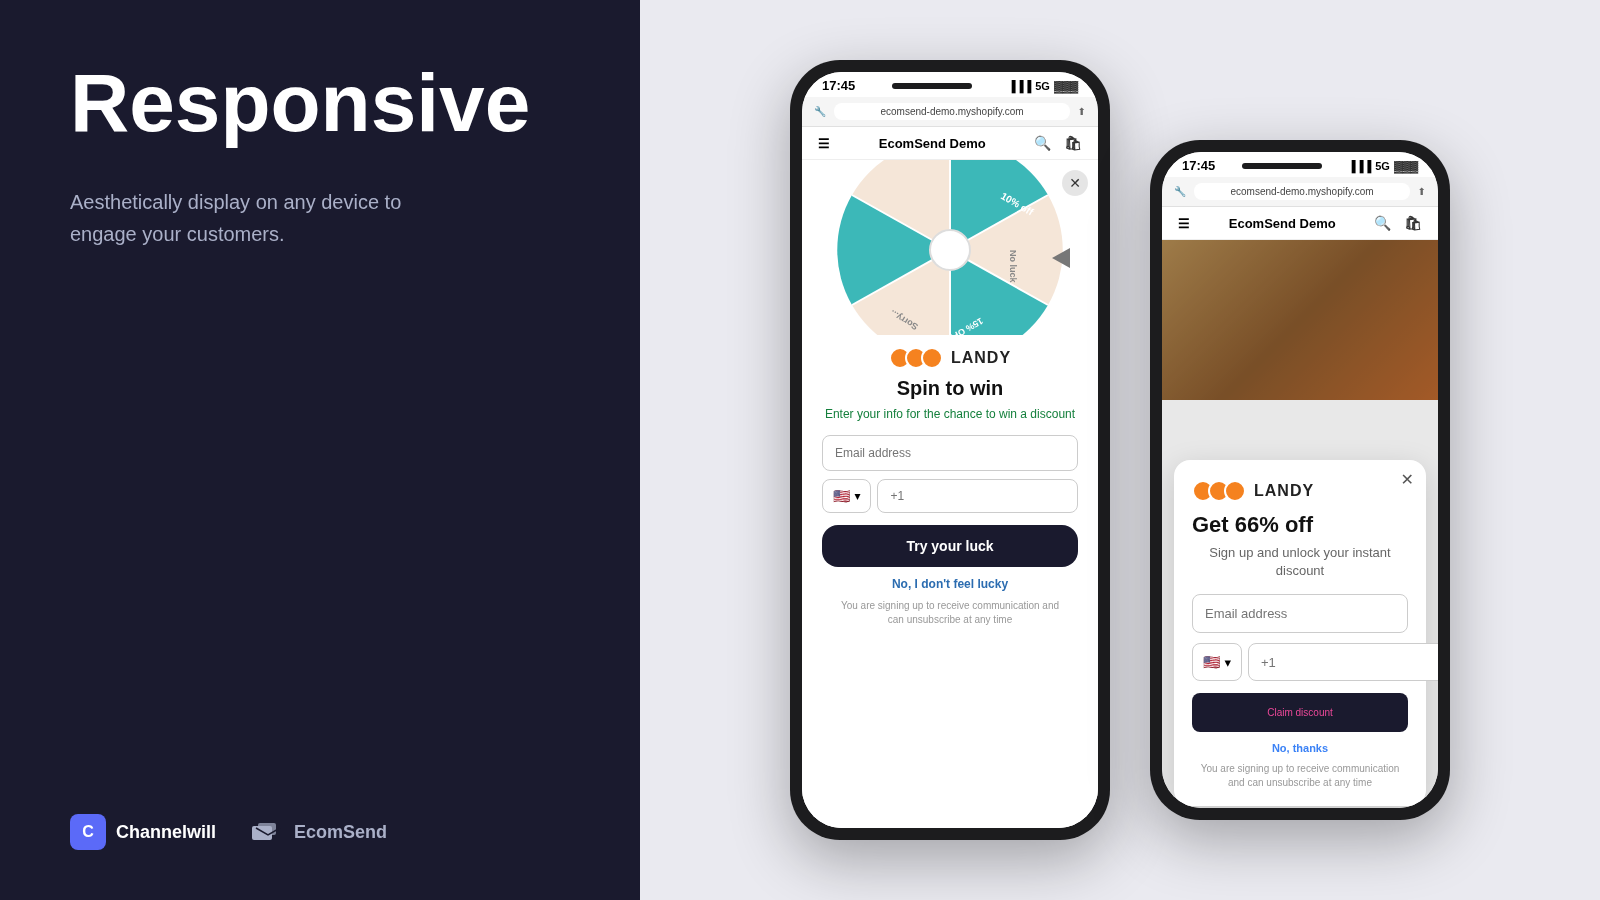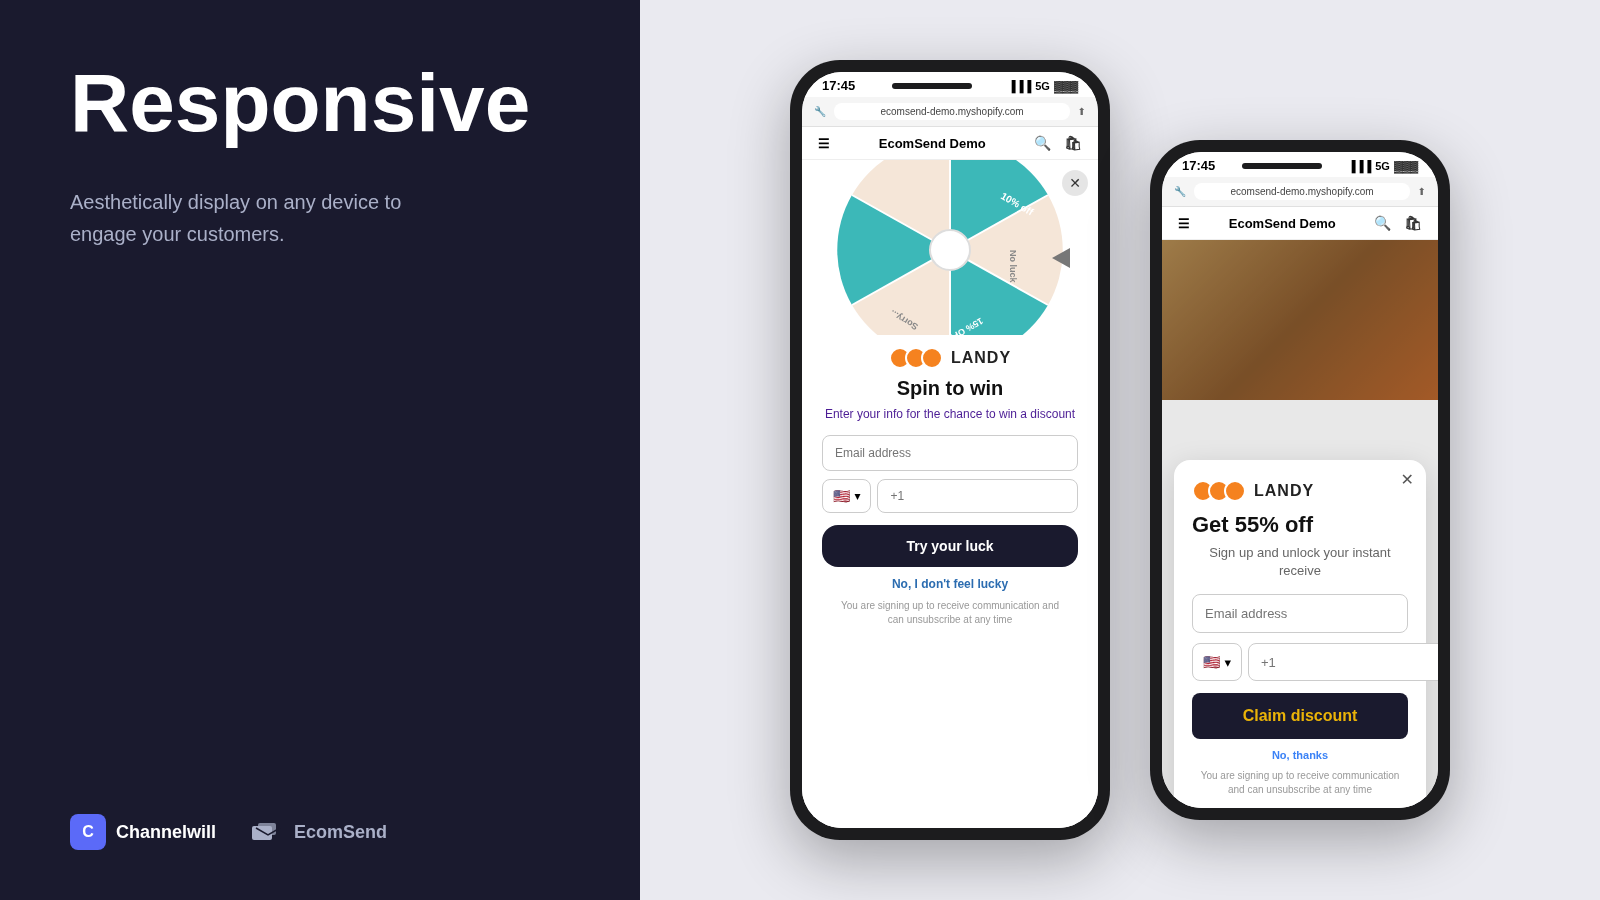--- a/index.html
+++ b/index.html
@@ -251,21 +251,21 @@
     }
     .popup-title {
       font-size: 20px;
       font-weight: 800;
       color: #111;
       margin-bottom: 6px;
       text-align: center;
     }
     .popup-subtitle {
       font-size: 12px;
-      color: #4c1d95;
+      color: #15803d;
       text-align: center;
       margin-bottom: 12px;
       line-height: 1.4;
     }
     .popup-input {
       width: 100%;
       border: 1.5px solid #ccc;
       border-radius: 8px;
       padding: 10px 12px;
       font-size: 12px;
@@ -397,26 +397,26 @@
       border: 1.5px solid #ccc;
       border-radius: 8px;
       padding: 10px 12px;
       font-size: 13px;
       color: #999;
       outline: none;
     }
     .right-cta {
       width: 100%;
       background: #1a1a2e;
-      color: #eab308;
+      color: #ec4899;
       border: none;
       border-radius: 8px;
       padding: 14px;
-      font-size: 16px;
-      font-weight: 700;
+      font-size: 10px;
+      font-weight: 400;
       cursor: pointer;
       margin-bottom: 10px;
     }
     .right-no-thanks {
       color: #3b82f6;
       font-size: 11px;
       font-weight: 600;
       text-align: center;
       cursor: pointer;
       margin-bottom: 8px;
@@ -603,22 +603,22 @@
           <div class="right-close-btn">✕</div>
           
           <div class="right-landy-logo">
             <div class="landy-circles">
               <div class="landy-circle"></div>
               <div class="landy-circle"></div>
               <div class="landy-circle"></div>
             </div>
             <span class="landy-brand-text">LANDY</span>
           </div>
-          <div class="right-popup-title">Get 55% off</div>
-          <div class="right-popup-sub">Sign up and unlock your instant receive</div>
+          <div class="right-popup-title">Get 66% off</div>
+          <div class="right-popup-sub">Sign up and unlock your instant discount</div>
           <input class="right-email-input" type="email" placeholder="Email address" style="">
           <div class="right-phone-row">
             <div class="right-flag-select">
               <span class="flag-emoji">🇺🇸</span>
               <span>▾</span>
             </div>
             <input class="right-phone-input" type="tel" placeholder="+1" style="">
           </div>
           <button class="right-cta cta-button claim">Claim discount</button>
           <div class="right-no-thanks">No, thanks</div>

